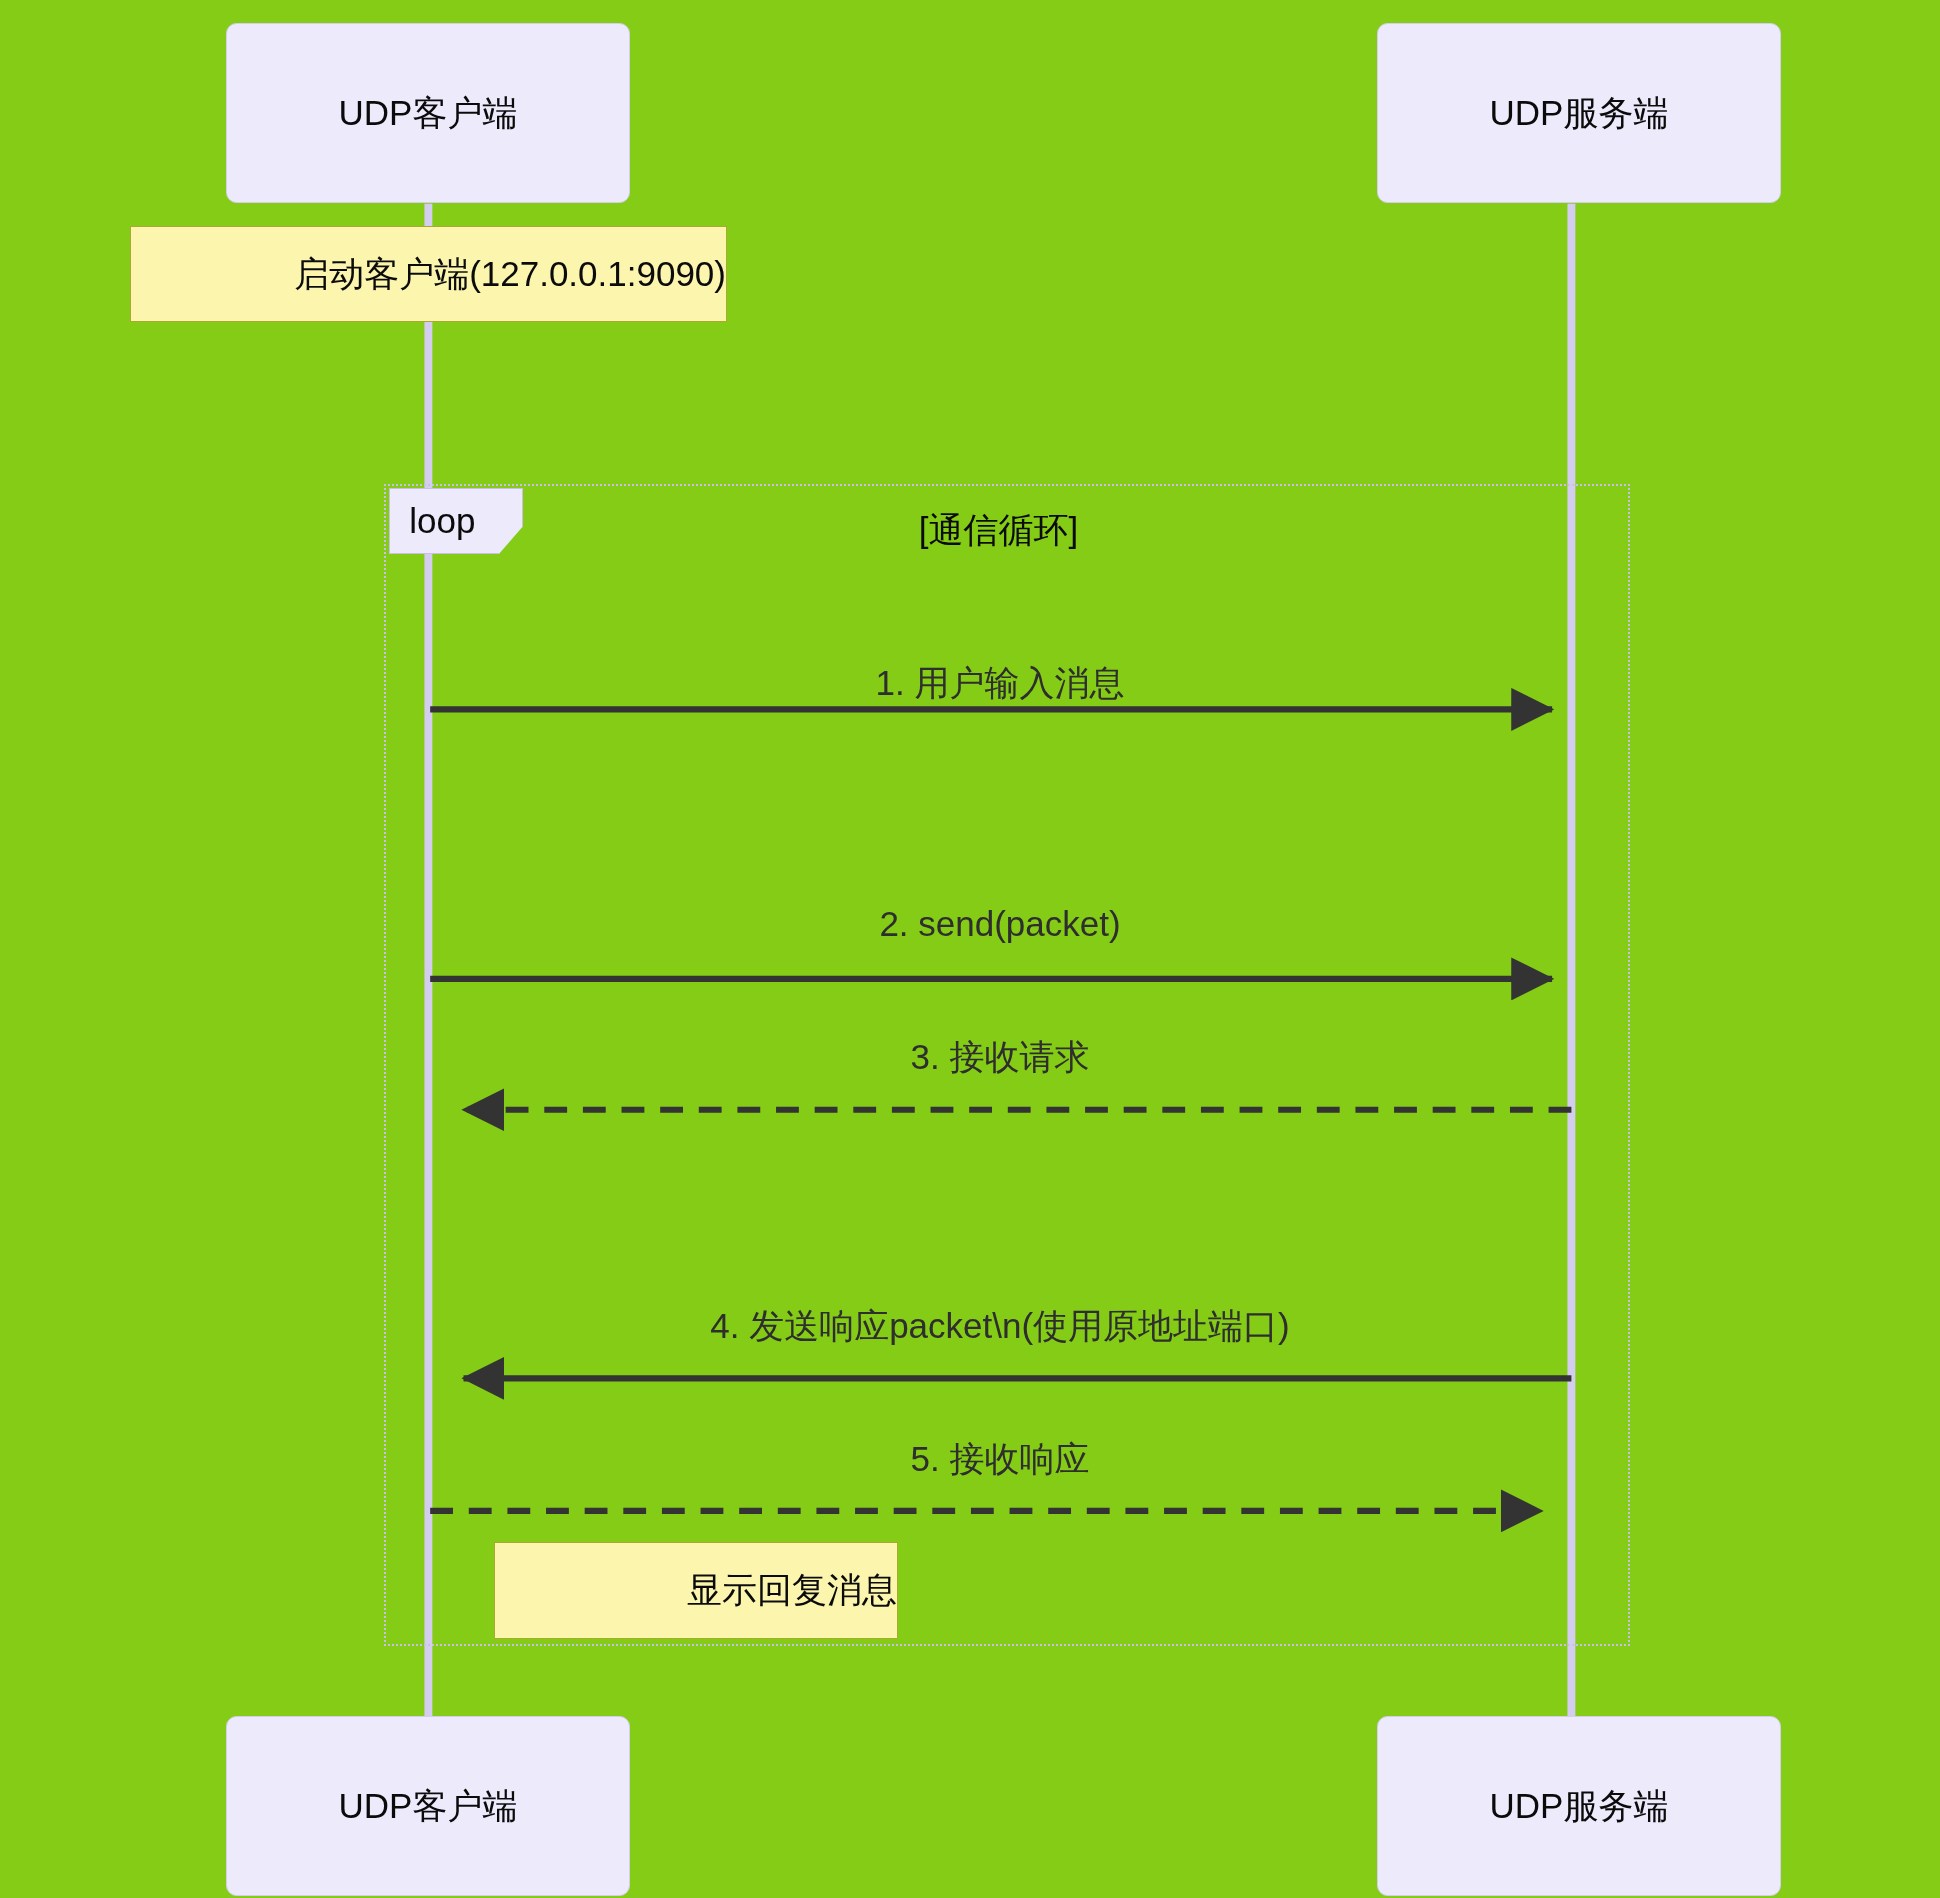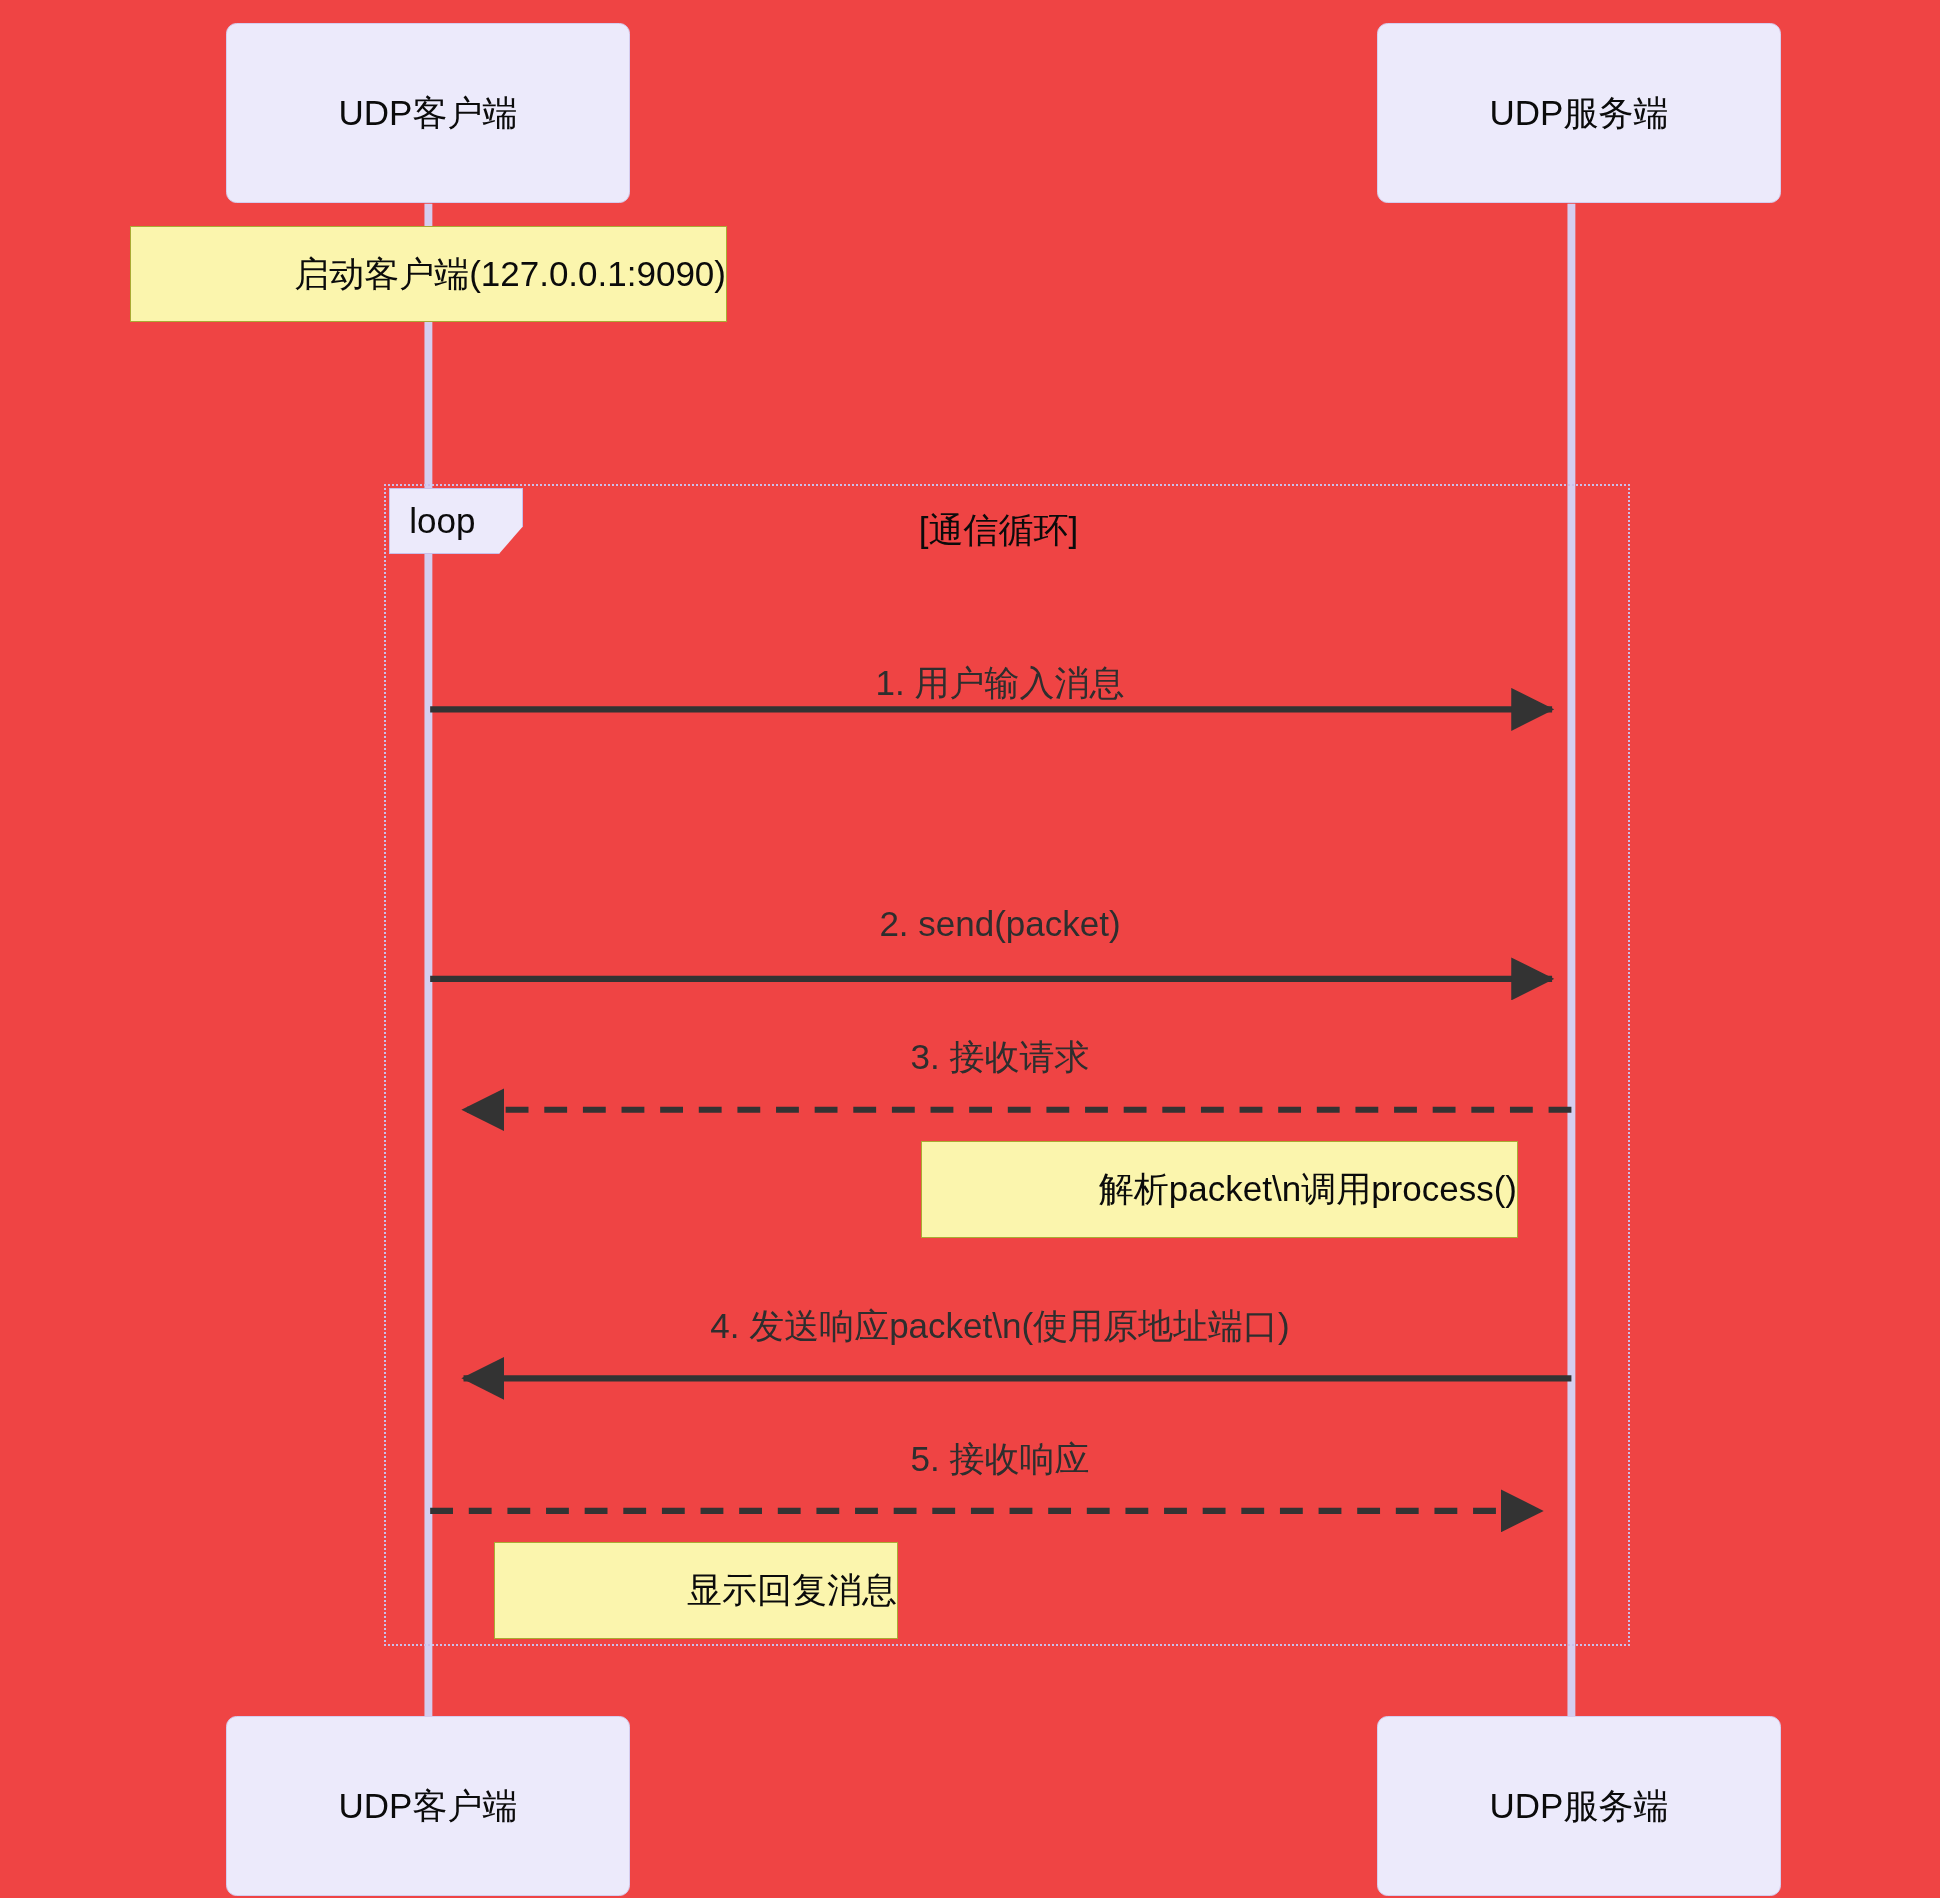--- a/index.html
+++ b/index.html
@@ -7,21 +7,21 @@
     padding: 0;
     background: #ffffff;
   }
   body {
     font-family: "Liberation Sans", "DejaVu Sans", sans-serif;
   }
   #diagram-root {
     position: relative;
     width: 1941px;
     height: 1899px;
-    background: #ef4444;
+    background: #84cc16;
     overflow: hidden;
   }
   svg.layer {
     position: absolute;
     left: 0;
     top: 0;
     width: 1941px;
     height: 1899px;
   }
   .participant-box {
@@ -148,23 +148,20 @@
 
 
   <div class="msg-label" style="left:693px; top:904px; width:614px;">
     <span>2. send(packet)</span>
   </div>
 
   <div class="msg-label" style="left:693px; top:1034px; width:614px;">
     <span>3. 接收请求</span>
   </div>
 
-  <div class="note-box" style="left:921px; top:1141px; width:597px; height:97px;">
-    <span class="note-label">解析packet\n调用process()</span>
-  </div>
 
   <div class="msg-label" style="left:649px; top:1303px; width:702px;">
     <span>4. 发送响应packet\n(使用原地址端口)</span>
   </div>
 
   <div class="msg-label" style="left:693px; top:1436px; width:614px;">
     <span>5. 接收响应</span>
   </div>
 
   <div class="note-box" style="left:494px; top:1542px; width:404px; height:97px;">

